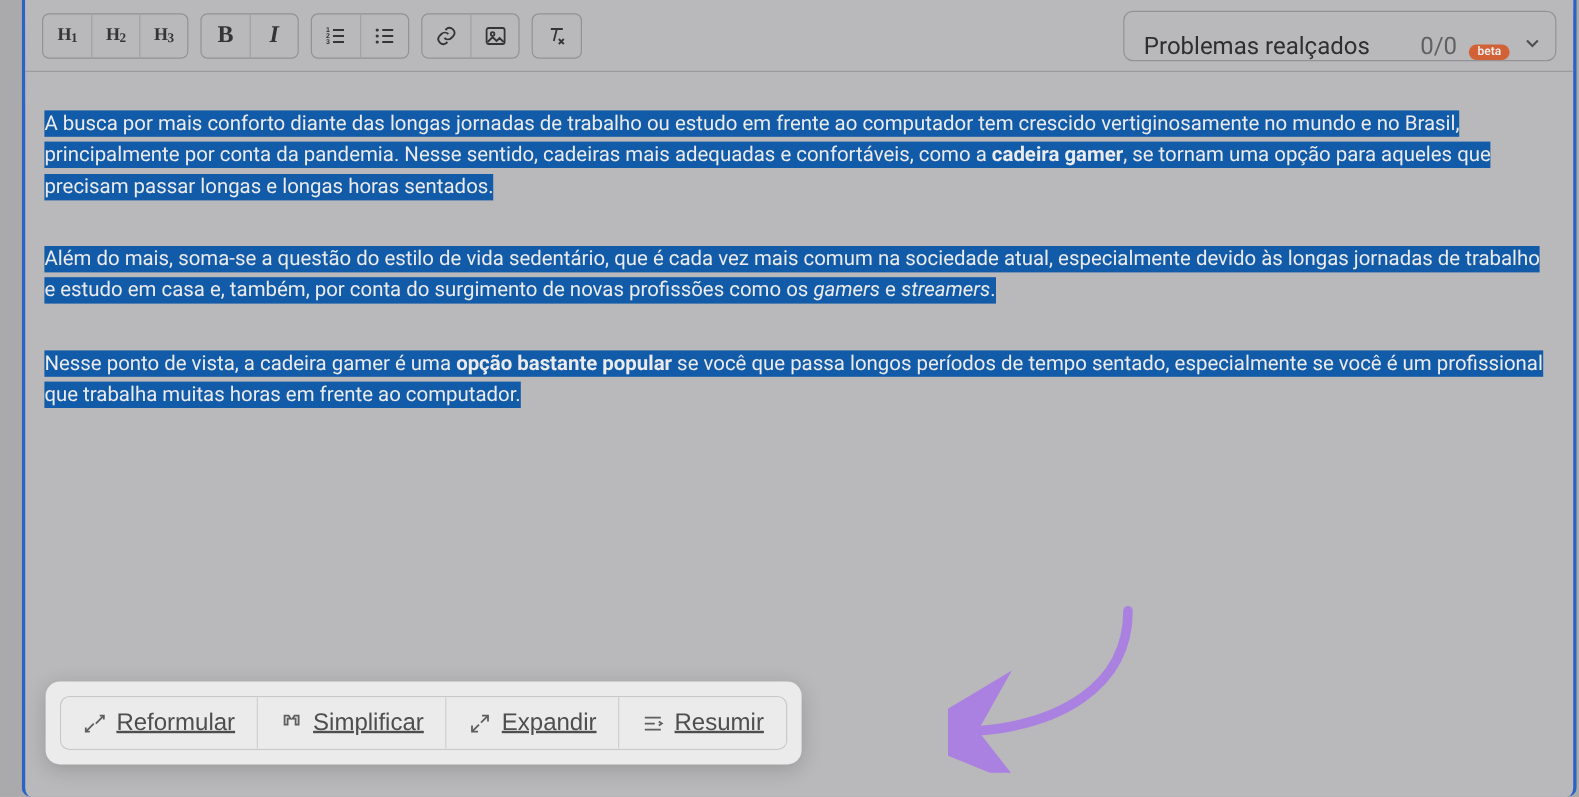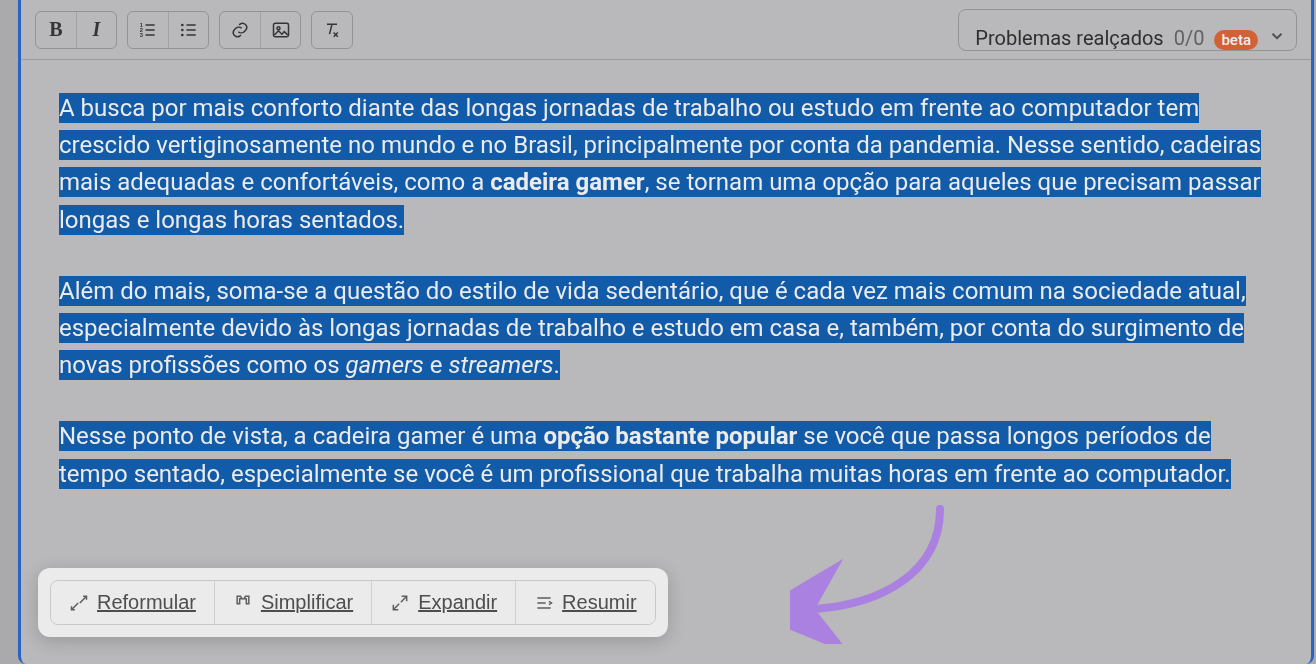--- a/index.html
+++ b/index.html
@@ -71,33 +71,33 @@
     border: 1px solid #a0a0a3;
     border-radius: 8px;
     background: #c9c9cb;
     height: 42px;
     padding: 0 10px 0 16px;
     gap: 10px;
     color: #333;
     font-size: 20px;
     cursor: pointer;
   }
-  .problems .count { color: #6a6a6d; }
+  .problems .count { color: #6a6a6d; margin-left: 32px; }
   .beta-badge {
     background: #e46a3a;
     color: #fff;
     border-radius: 10px;
     padding: 1px 7px;
-    font-size: 15px;
+    font-size: 10px;
     font-weight: 600;
   }
   .chev { color: #555;}
   .content {
-    padding: 30px 38px;
-    font-size: 24px;
+    padding: 30px 16px;
+    font-size: 17px;
     line-height: 1.55;
     color: #333;
   }
   .para { margin: 0 0 34px 0; }
   .sel {
     background: #1463b8;
     color: #fff;
     padding: 1px 0;
   }
   .sel b { font-weight: 700; }
@@ -142,20 +142,31 @@
     height: 150px;
     pointer-events: none;
   }
 </style>
 </head>
 <body>
 
 <div class="editor-frame">
 
   <div class="toolbar">
+    <div class="tb-group">
+      <button class="tb-btn">
+          <span class="h-label">H<sub>1</sub></span>
+        </button>
+      <button class="tb-btn">
+          <span class="h-label">H<sub>2</sub></span>
+        </button>
+      <button class="tb-btn">
+          <span class="h-label">H<sub>3</sub></span>
+        </button>
+    </div>
 
     <div class="tb-group">
       <button class="tb-btn">
           <span class="bold-i">B</span>
         </button>
       <button class="tb-btn">
           <span class="italic-i">I</span>
         </button>
     </div>
 

